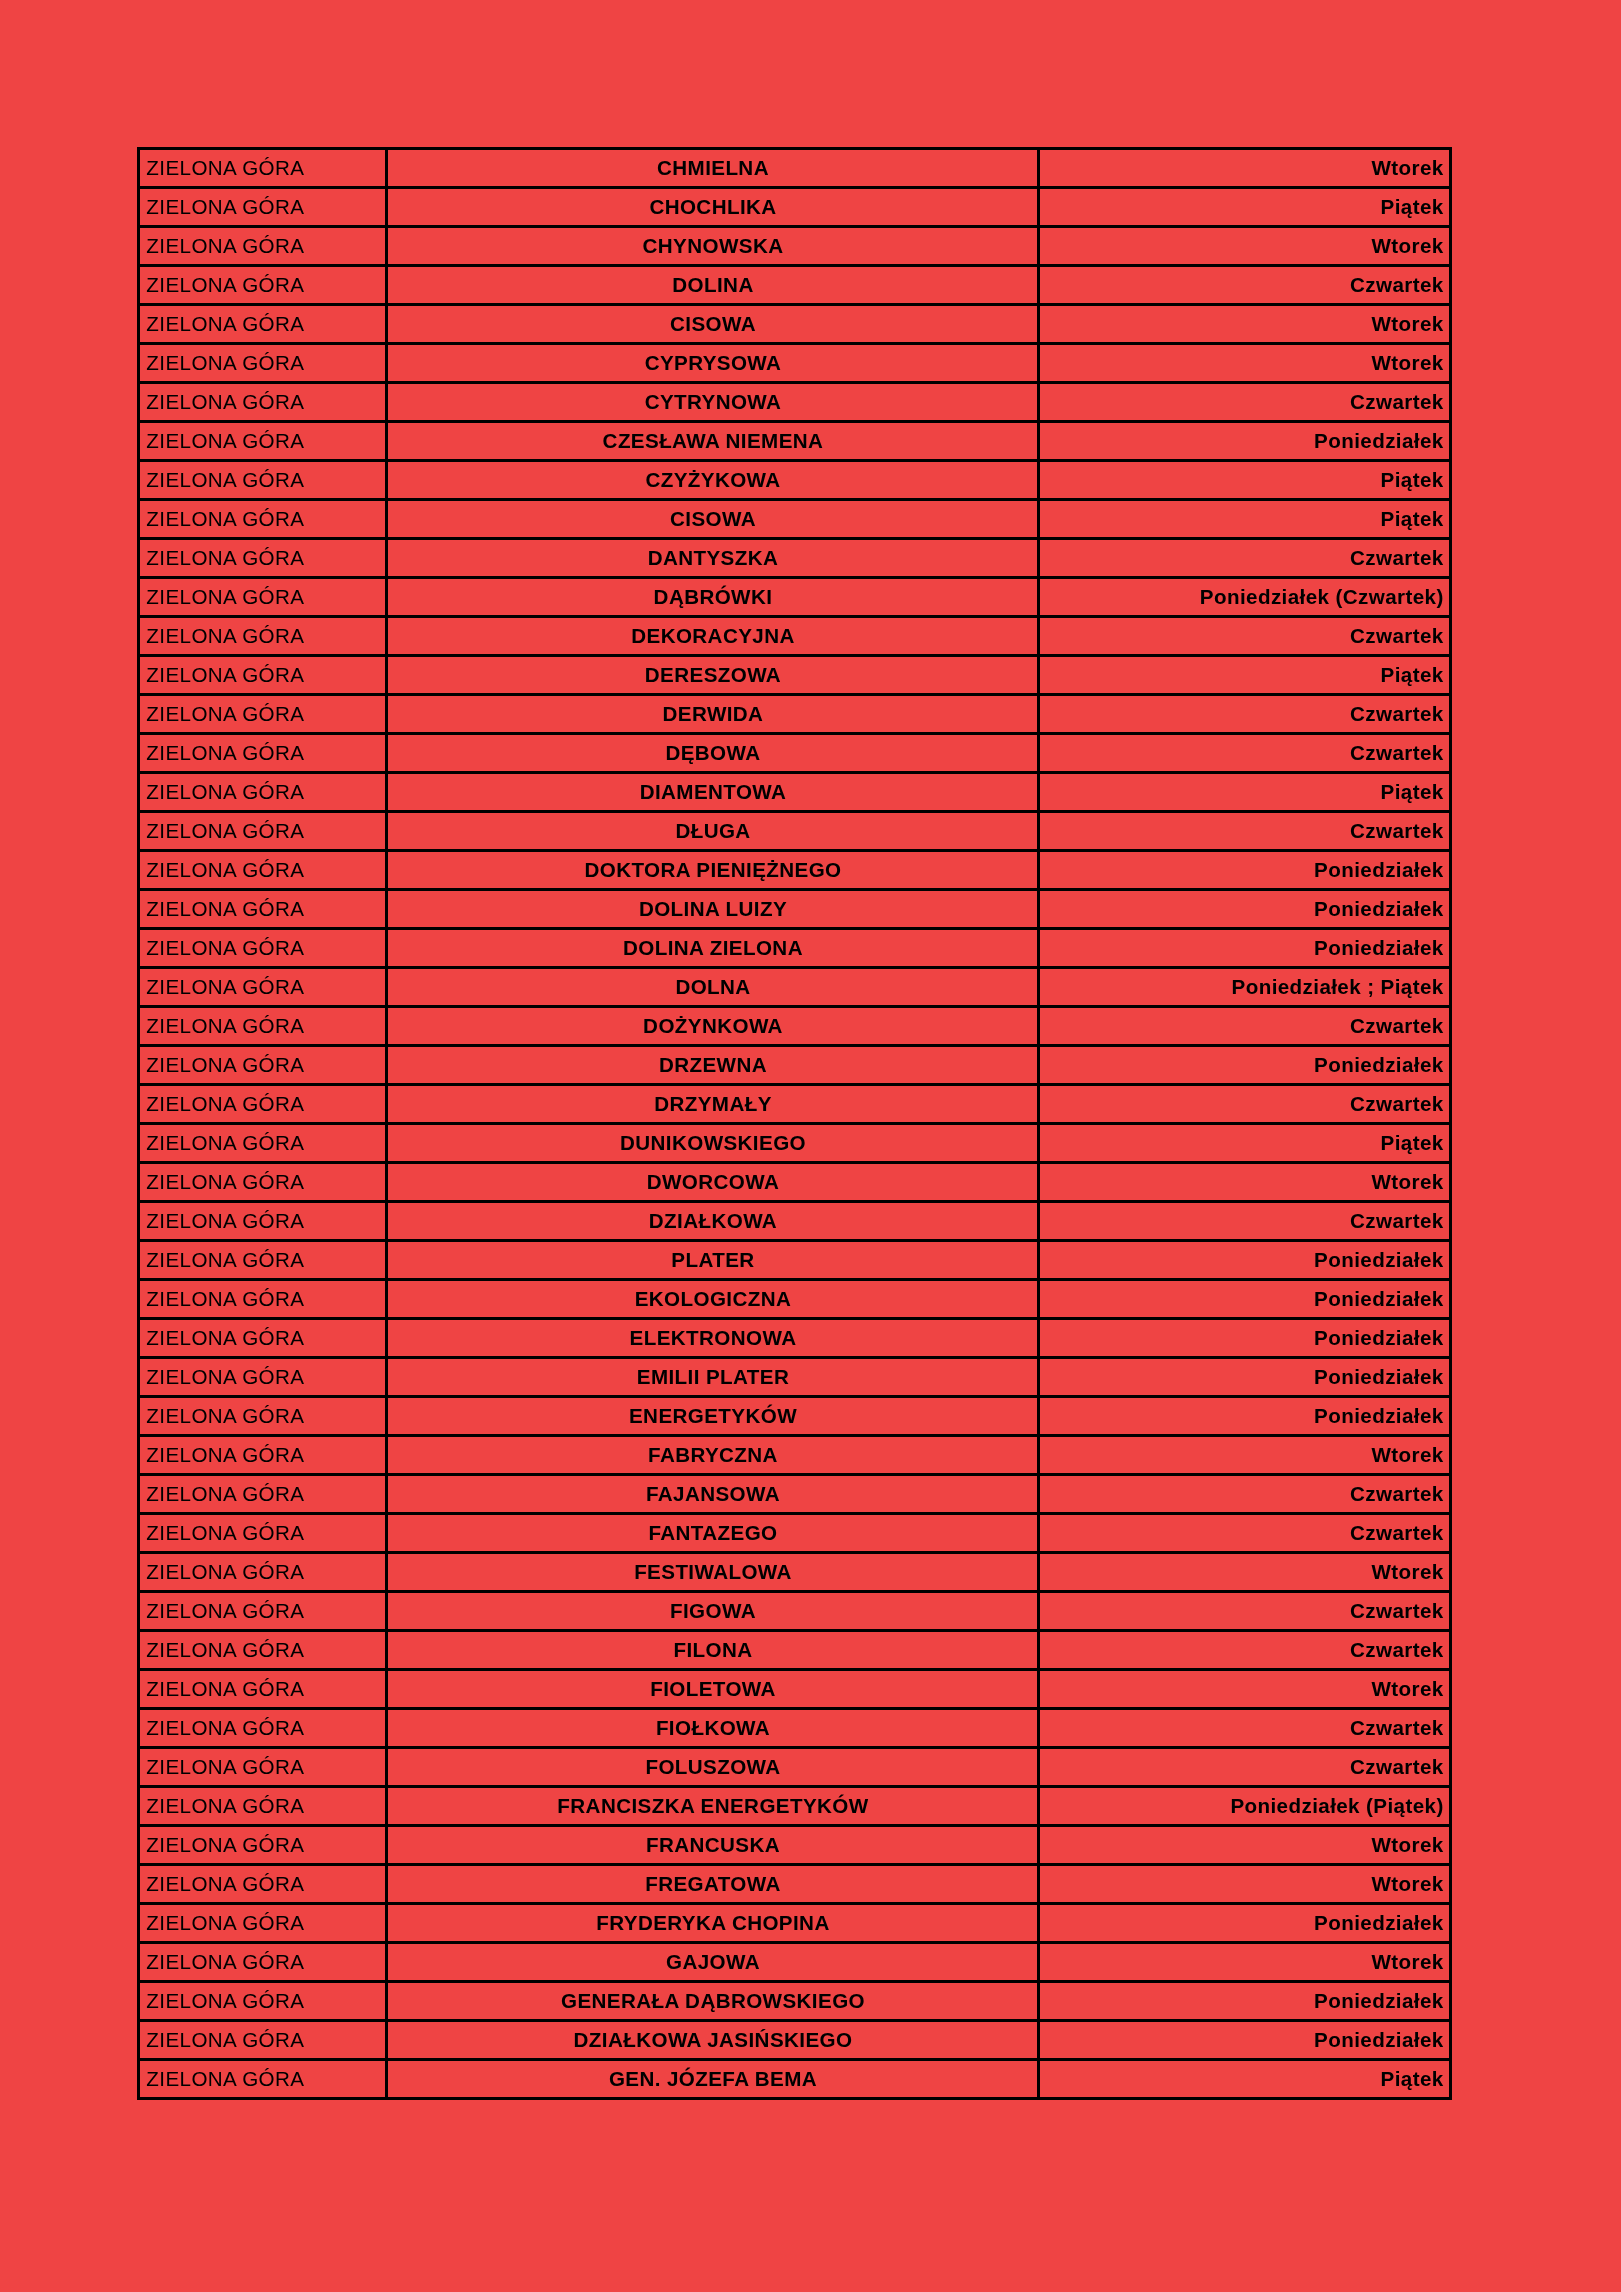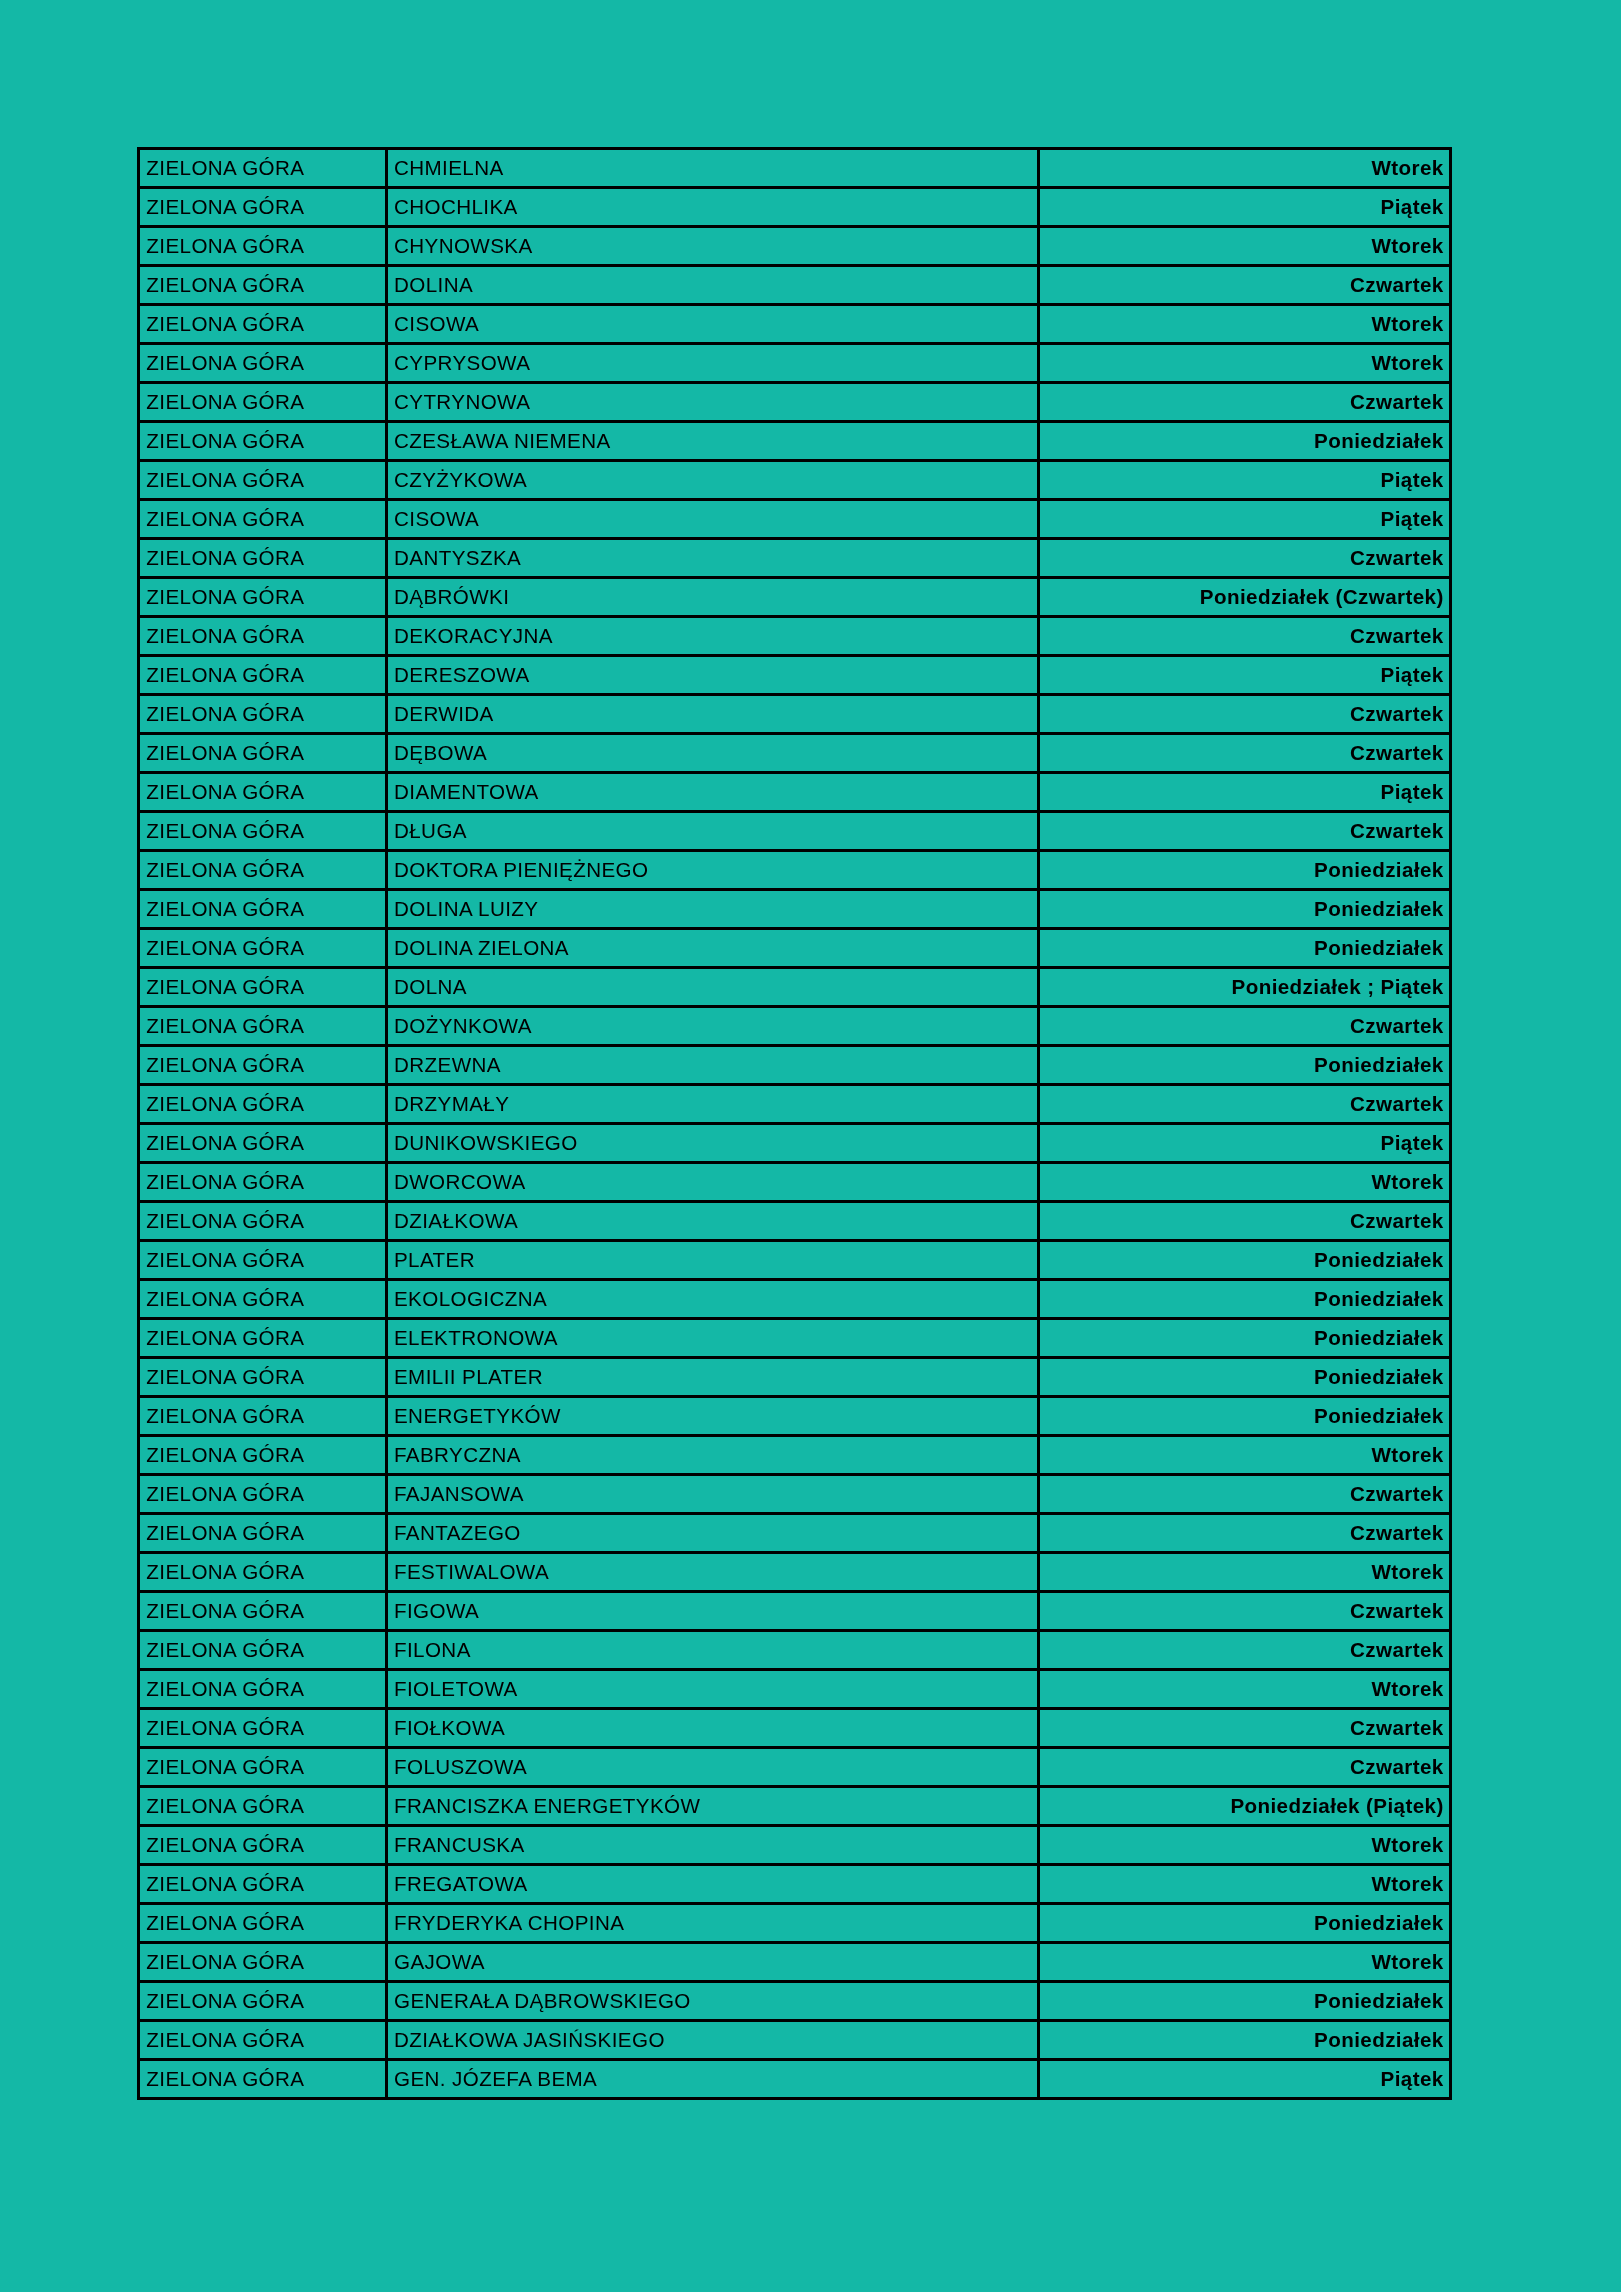--- a/index.html
+++ b/index.html
@@ -10,21 +10,21 @@
   body {
     width: 1621px;
     height: 2293px;
     font-family: "Liberation Sans", sans-serif;
     color: #000000;
   }
   .sheet {
     position: relative;
     width: 1621px;
     height: 2293px;
-    background: #14b8a6;
+    background: #ef4444;
     overflow: hidden;
   }
   table.schedule {
     position: absolute;
     left: 137px;
     top: 147px;
     width: 1267px;
     border-collapse: collapse;
     table-layout: fixed;
   }
@@ -33,21 +33,21 @@
     height: 36px;
     padding: 0 5.4px 0 6.3px;
     font-size: 20.6px;
     letter-spacing: 0.4px;
     line-height: 1;
     vertical-align: middle;
     white-space: nowrap;
     overflow: hidden;
   }
   td.col-city   { width: 233px; text-align: left; font-weight: 400; }
-  td.col-street { width: 638px; text-align: left; font-weight: 400; }
+  td.col-street { width: 638px; text-align: center; font-weight: 700; }
   td.col-day    { width: 397px; text-align: right; font-weight: 700; }
 </style>
 </head>
 <body>
 
 <div class="sheet">
   <table class="schedule">
     <tbody>
         <tr>
           <td class="col-city">ZIELONA GÓRA</td>

